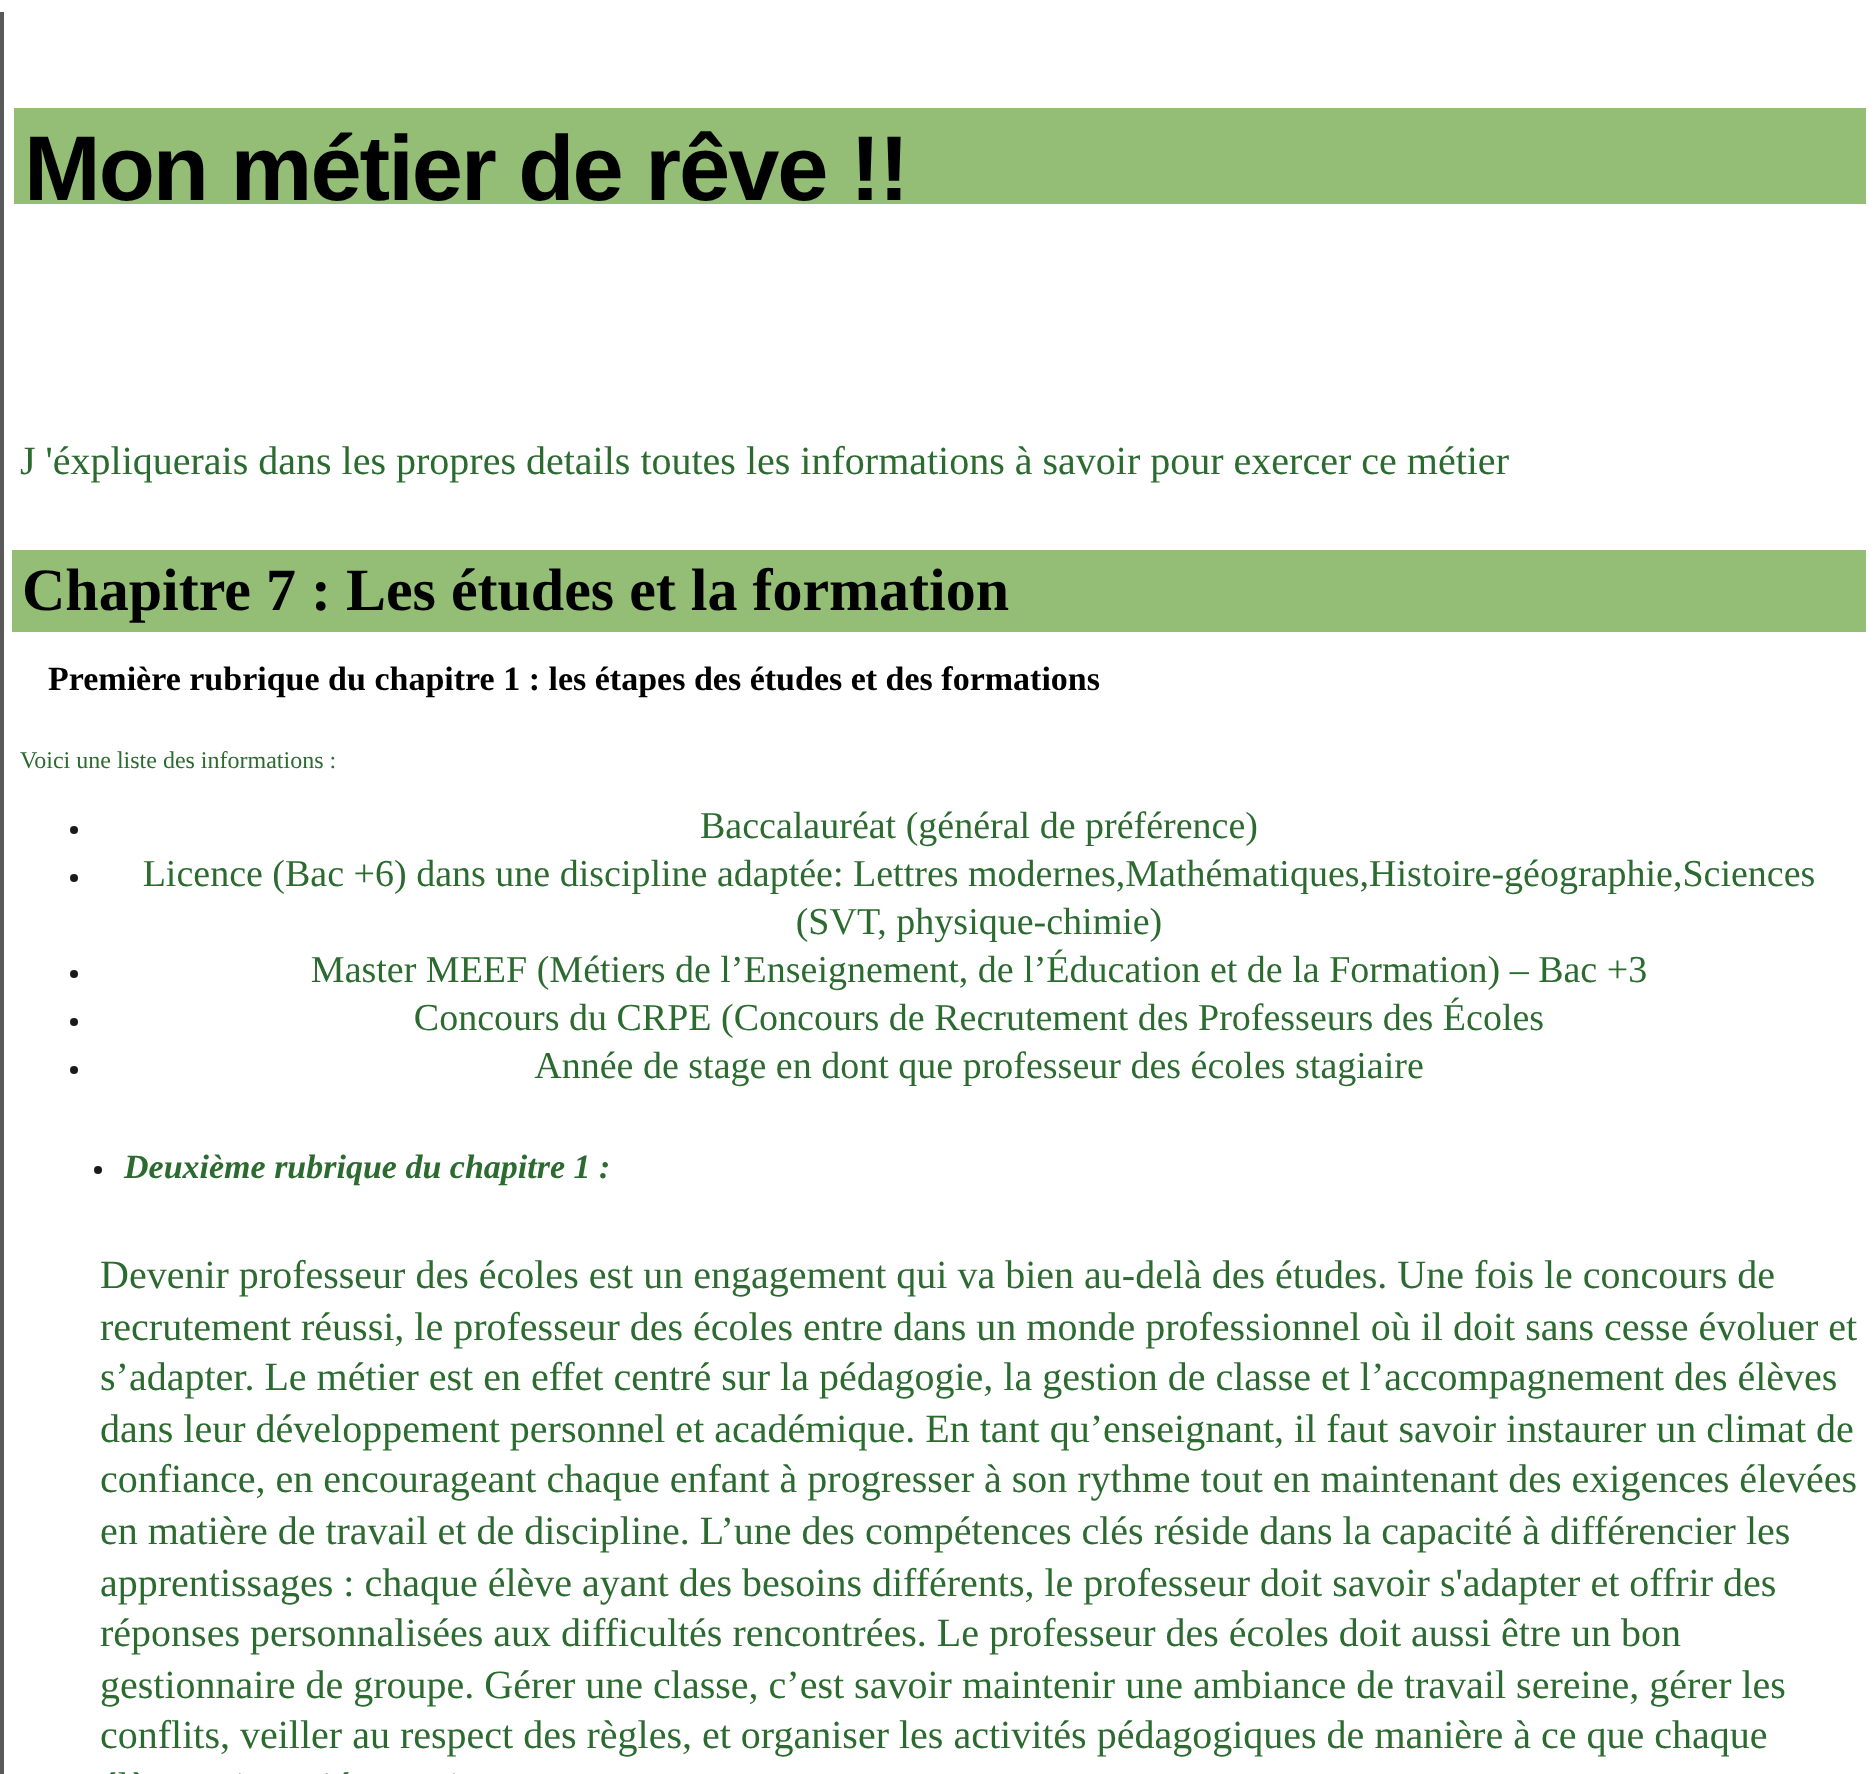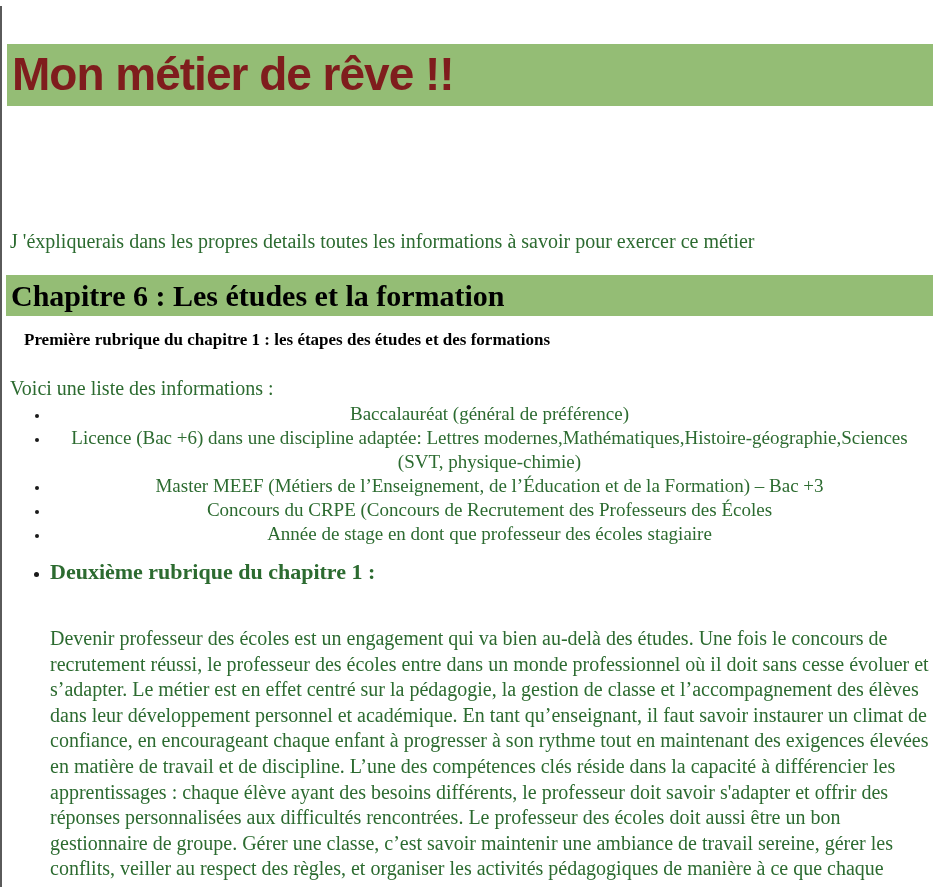--- a/index.html
+++ b/index.html
@@ -13,39 +13,39 @@
     width:937px;height:887px;
     background:#ffffff;
     overflow:hidden;
     font-family:"Liberation Serif", serif;
   }
   .left-border{
     position:absolute;left:0;top:6px;bottom:0;width:2px;
     background:var(--border-gray);
   }
   .title-band{
-    position:absolute;left:7px;top:13px;right:4px;height:62px;
+    position:absolute;left:7px;top:23px;right:4px;height:48px;
     background:var(--band-green);
-    color:#7f1d1d;
+    color:#000000;
     font-family:"Liberation Sans", sans-serif;
     font-weight:bold;
     font-size:46px;
     line-height:60px;
     letter-spacing:-1px;
     padding-left:5px;
     white-space:nowrap;
     overflow:hidden;
   }
   .intro-p1{
     position:absolute;left:10px;top:126px;width:920px;
     color:var(--text-green);
     font-size:20px;line-height:27px;
   }
   .intro-p2{
-    position:absolute;left:10px;top:208px;width:920px;
+    position:absolute;left:10px;top:198px;width:920px;
     color:var(--text-green);
     font-size:20px;line-height:27px;
   }
   .chapter-band{
     position:absolute;left:6px;top:250px;right:4px;height:41px;
     background:var(--band-green);
     color:#000;
     font-family:"Liberation Serif", serif;
     font-weight:bold;
     font-size:30px;
@@ -56,39 +56,39 @@
   }
   .rubrique1-heading{
     position:absolute;left:24px;top:312px;width:920px;
     color:#000;
     font-weight:bold;
     font-size:17px;line-height:22px;
   }
   .list-intro{
     position:absolute;left:10px;top:355px;width:920px;
     color:var(--text-green);
-    font-size:20px;line-height:26px;
+    font-size:12px;line-height:26px;
   }
   .info-list{
     position:absolute;left:8px;top:402px;width:921px;text-align:center;
   }
   .info-list ul{
     margin:0;padding:0 0 0 42px;
     color:var(--text-green);
     font-size:19px;line-height:24px;
   }
   .info-list li::marker{color:#1a1a1a;font-size:15px;}
   .rubrique2{
     position:absolute;left:8px;top:558px;width:921px;
   }
   .rubrique2 ul{
-    margin:0;padding:0 0 0 42px;
+    margin:12px;padding:0 0 0 42px;
     color:var(--text-green);
     font-weight:bold;
-    font-size:22px;line-height:28px;
+    font-size:17px;line-height:28px;font-style:italic;
   }
   .rubrique2 li::marker{color:#1a1a1a;font-size:16px;}
   .body-paragraph{
     position:absolute;left:50px;top:606px;width:880px;
     color:var(--text-green);
     font-size:20px;line-height:25.6px;
     text-align:left;
   }
 </style>
 </head>
@@ -96,21 +96,21 @@
 
 <div class="page">
 
   <div class="left-border"></div>
 
   <h1 class="title-band">Mon métier de rêve !!</h1>
 
 
   <p class="intro-p2">J 'éxpliquerais dans les propres details toutes les informations à savoir pour exercer ce métier</p>
 
-  <h2 class="chapter-band">Chapitre 6 : Les études et la formation</h2>
+  <h2 class="chapter-band">Chapitre 7 : Les études et la formation</h2>
 
   <p class="rubrique1-heading">Première rubrique du chapitre 1 : les étapes des études et des formations</p>
 
   <p class="list-intro">Voici une liste des informations :</p>
 
   <div class="info-list">
     <ul>
       <li>Baccalauréat (général de préférence)</li>
       <li>Licence (Bac +6) dans une discipline adaptée: Lettres modernes,Mathématiques,Histoire-géographie,Sciences (SVT, physique-chimie)</li>
       <li>Master MEEF (Métiers de l’Enseignement, de l’Éducation et de la Formation) – Bac +3</li>

